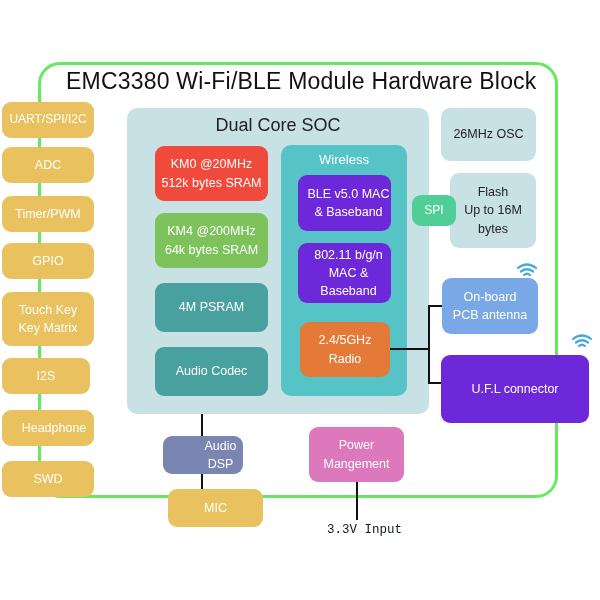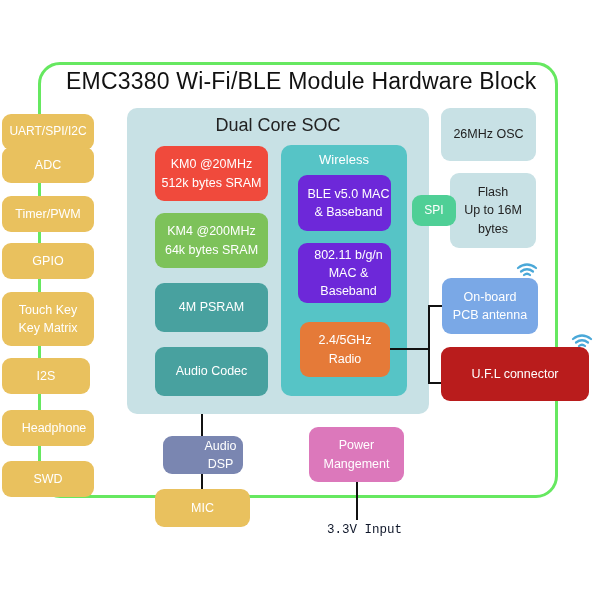--- a/index.html
+++ b/index.html
@@ -32,21 +32,21 @@
 </style>
 </head>
 <body>
 
 <div class="outline"></div>
 
 <div class="title">EMC3380 Wi-Fi/BLE Module Hardware Block</div>
 
 <div class="gline" style="left:38px; top:110px; width:3px; height:380px;"></div>
 
-<div class="box yellow" style="left:2px; top:102px; width:92px; height:36px; font-size:12px;margin-top:12px;">
+<div class="box yellow" style="left:2px; top:102px; width:92px; height:36px; font-size:12px;">
     <span>UART/SPI/I2C</span>
   </div>
 <div class="box yellow" style="left:2px; top:147px; width:92px; height:36px;">
     <span>ADC</span>
   </div>
 <div class="box yellow" style="left:2px; top:196px; width:92px; height:36px;">
     <span>Timer/PWM</span>
   </div>
 <div class="box yellow" style="left:2px; top:243px; width:92px; height:36px;">
     <span>GPIO</span>
@@ -113,41 +113,41 @@
 
 <div class="line" style="left:390px; top:348px; width:38px; height:2px;"></div>
 <div class="line" style="left:428px; top:305px; width:2px; height:78px;"></div>
 <div class="line" style="left:428px; top:305px; width:14px; height:2px;"></div>
 <div class="line" style="left:428px; top:382px; width:14px; height:2px;"></div>
 
 <div class="box" style="left:442px; top:278px; width:96px; height:56px; background:#7aa8e6;">
     <span>On-board
 PCB antenna</span>
   </div>
-<div class="box" style="left:441px; top:347px; width:148px; height:54px; background:#b91c1c;">
+<div class="box" style="left:441px; top:355px; width:148px; height:68px; background:#6d28d9;">
     <span>U.F.L connector</span>
   </div>
 
 <svg class="wifi" style="left:516px; top:262px;" viewBox="0 0 22 16">
   <path d="M2 6 Q11 -1 20 6" stroke="#4aa8d8" stroke-width="2.2" fill="none" stroke-linecap="round"></path>
   <path d="M5 9.5 Q11 5 17 9.5" stroke="#4aa8d8" stroke-width="2.2" fill="none" stroke-linecap="round"></path>
   <path d="M8 13 Q11 10.5 14 13" stroke="#4aa8d8" stroke-width="2.2" fill="none" stroke-linecap="round"></path>
 </svg>
 <svg class="wifi" style="left:571px; top:333px;" viewBox="0 0 22 16">
   <path d="M2 6 Q11 -1 20 6" stroke="#4aa8d8" stroke-width="2.2" fill="none" stroke-linecap="round"></path>
   <path d="M5 9.5 Q11 5 17 9.5" stroke="#4aa8d8" stroke-width="2.2" fill="none" stroke-linecap="round"></path>
   <path d="M8 13 Q11 10.5 14 13" stroke="#4aa8d8" stroke-width="2.2" fill="none" stroke-linecap="round"></path>
 </svg>
 
 <div class="line" style="left:201px; top:414px; width:2px; height:24px;"></div>
 <div class="box" style="left:163px; top:436px; width:80px; height:38px; background:#7a86b1;padding-left:35px;">
     <span>Audio DSP</span>
   </div>
 <div class="line" style="left:201px; top:474px; width:2px; height:16px;"></div>
-<div class="box yellow" style="left:155px; top:489px; width:95px; height:38px;">
+<div class="box yellow" style="left:168px; top:489px; width:95px; height:38px;">
     <span>MIC</span>
   </div>
 
 <div class="box" style="left:309px; top:427px; width:95px; height:55px; background:#dc78bb;">
     <span>Power
 Mangement</span>
   </div>
 <div class="line" style="left:356px; top:482px; width:2px; height:38px;"></div>
 <div class="label-dark" style="left:327px; top:523px;">3.3V Input</div>
 

